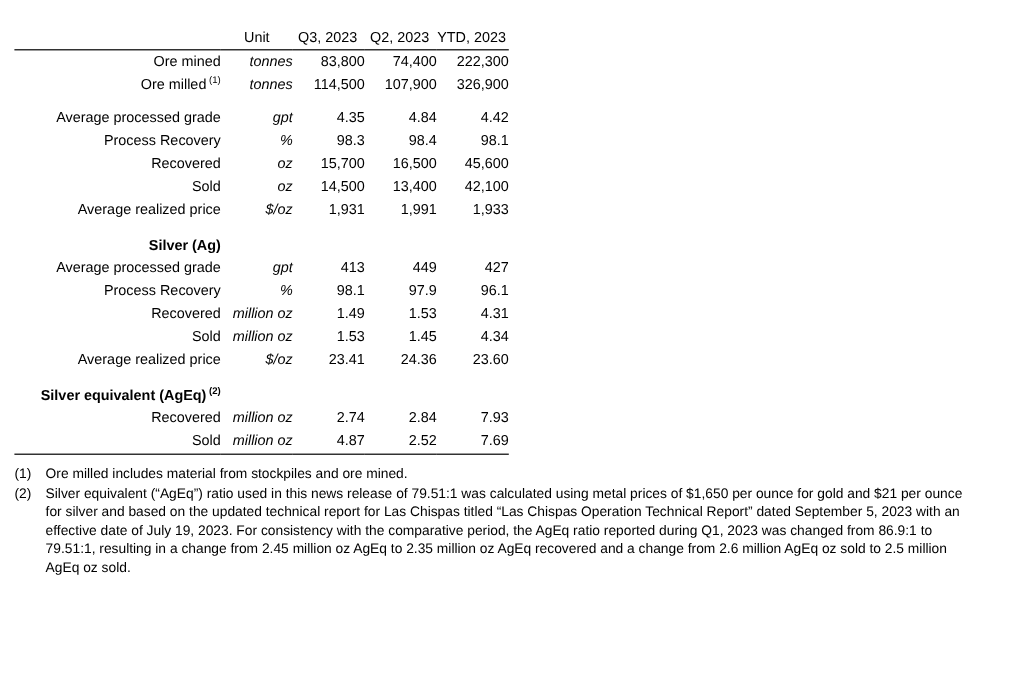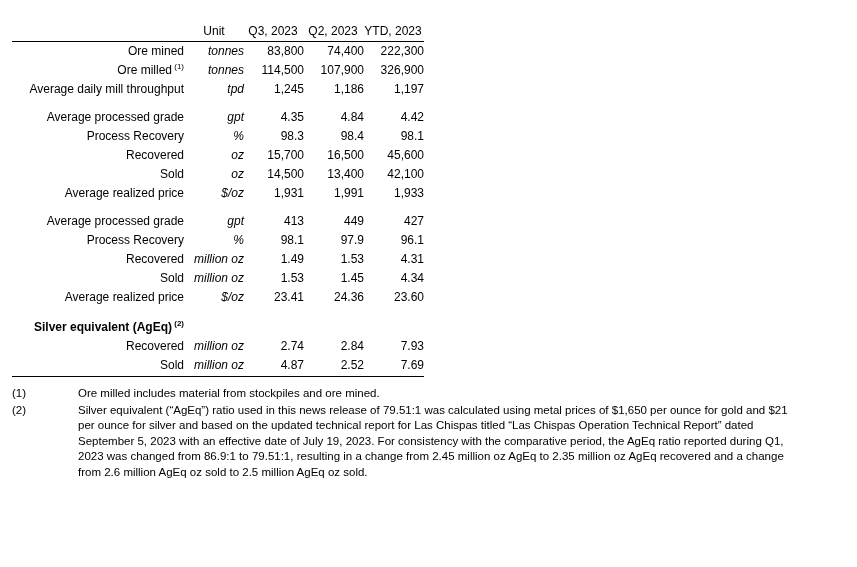--- a/index.html
+++ b/index.html
@@ -89,21 +89,20 @@
     line-height: 15.5px;
     margin-bottom: 1px;
   }
   .note .marker {
     width: 26px;
     flex: 0 0 26px;
   }
   .note .body {
     flex: 1 1 auto;
     text-align: left;
-    margin-left: 40px;
   }
 </style>
 </head>
 <body>
 
 <div class="page">
 
 
   <table class="fin">
     <colgroup>
@@ -130,27 +129,20 @@
           <td class="num">74,400</td>
           <td class="num">222,300</td>
         </tr>
         <tr class="">
           <td class="lbl">Ore milled<sup> (1)</sup></td>
           <td class="unit">tonnes</td>
           <td class="num">114,500</td>
           <td class="num">107,900</td>
           <td class="num">326,900</td>
         </tr>
-        <tr class="">
-          <td class="lbl">Average daily mill throughput</td>
-          <td class="unit">tpd</td>
-          <td class="num">1,245</td>
-          <td class="num">1,186</td>
-          <td class="num">1,197</td>
-        </tr>
         <tr class="spacer">
           <td colspan="5"></td>
         </tr>
         <tr class="">
           <td class="lbl">Average processed grade</td>
           <td class="unit">gpt</td>
           <td class="num">4.35</td>
           <td class="num">4.84</td>
           <td class="num">4.42</td>
         </tr>
@@ -177,20 +169,27 @@
         </tr>
         <tr class="">
           <td class="lbl">Average realized price</td>
           <td class="unit">$/oz</td>
           <td class="num">1,931</td>
           <td class="num">1,991</td>
           <td class="num">1,933</td>
         </tr>
         <tr class="spacer">
           <td colspan="5"></td>
+        </tr>
+        <tr class="section">
+          <td class="lbl">Silver (Ag)</td>
+          <td class="unit"></td>
+          <td class="num"></td>
+          <td class="num"></td>
+          <td class="num"></td>
         </tr>
         <tr class="">
           <td class="lbl">Average processed grade</td>
           <td class="unit">gpt</td>
           <td class="num">413</td>
           <td class="num">449</td>
           <td class="num">427</td>
         </tr>
         <tr class="">
           <td class="lbl">Process Recovery</td>

